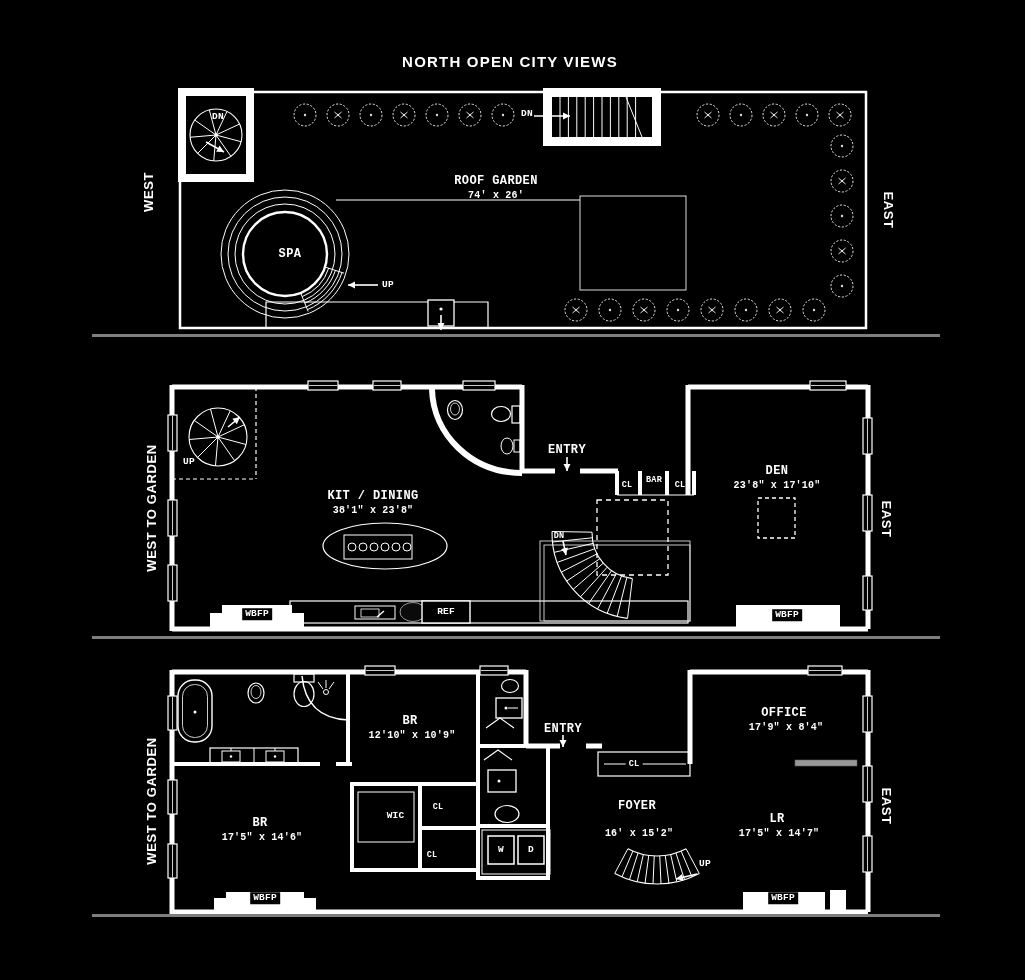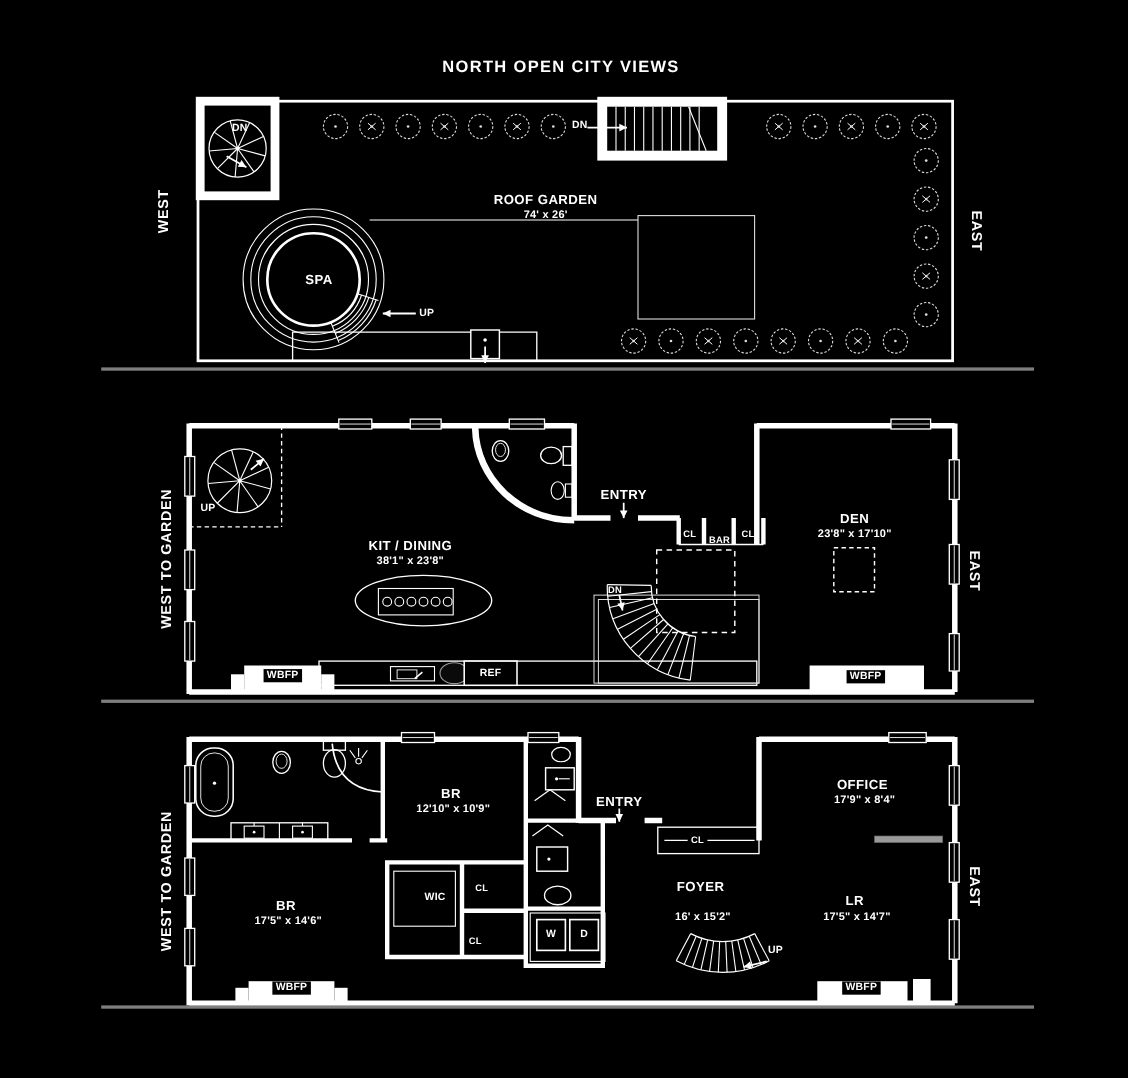--- a/index.html
+++ b/index.html
@@ -1,21 +1,21 @@
 <!DOCTYPE html>
 <html><head>
 <meta charset="utf-8">
 <style>
   html,body{margin:0;padding:0;background:#000;}
   .canvas{position:relative;width:940px;height:980px;background:#000;overflow:hidden;
           font-family:"Liberation Sans",sans-serif;color:#fff;}
   .plan{position:absolute;}
   .plan svg{position:absolute;left:0;top:0;overflow:visible;}
   .lbl{position:absolute;transform:translate(-50%,-50%);color:#fff;font-weight:bold;
-       white-space:nowrap;text-align:center;line-height:1;}
+       white-space:nowrap;text-align:center;line-height:1;font-family:Liberation Mono, monospace;}
   .s8{font-size:8.5px;letter-spacing:.2px}
   .s9{font-size:9.5px;letter-spacing:.2px}
   .s10{font-size:10px;letter-spacing:.2px}
   .s11{font-size:12px;letter-spacing:.4px}
   .tag{background:#000;padding:1px 3px;}
   .title{position:absolute;left:510px;top:61px;transform:translate(-50%,-50%);
          font-size:15px;font-weight:bold;letter-spacing:1.2px;}
   .side{position:absolute;font-size:13px;font-weight:bold;letter-spacing:.6px;
         transform:translate(-50%,-50%) rotate(-90deg);white-space:nowrap;}
   .side.cw{transform:translate(-50%,-50%) rotate(90deg);}
@@ -283,21 +283,21 @@
           <polygon points="396,172 391.110987929613,165.8887349120162 397.95560482815483,164.4220312909001" fill="#fff"></polygon>
         </g>
     </svg>
     <div class="lbl s9" style="left:19px;top:79px;">UP</div>
     <div class="lbl s11" style="left:203px;top:113px;">KIT / DINING</div>
     <div class="lbl s10" style="left:203px;top:128px;">38'1" x 23'8"</div>
     <div class="lbl s11" style="left:397px;top:67px;">ENTRY</div>
     <div class="lbl s11" style="left:607px;top:88px;">DEN</div>
     <div class="lbl s10" style="left:607px;top:103px;">23'8" x 17'10"</div>
     <div class="lbl s8" style="left:457px;top:102px;">CL</div>
-    <div class="lbl s8" style="left:484px;top:108px;">BAR</div>
+    <div class="lbl s8" style="left:484px;top:97px;">BAR</div>
     <div class="lbl s8" style="left:510px;top:102px;">CL</div>
     <div class="lbl s8" style="left:389px;top:153px;">DN</div>
     <div class="lbl s9" style="left:276px;top:229px;">REF</div>
     <div class="lbl s9 tag" style="left:87px;top:231px;">WBFP</div>
     <div class="lbl s9 tag" style="left:617px;top:232px;">WBFP</div>
   </div>
 
   <div class="plan" id="plan-lower" style="left:170px;top:668px;width:700px;height:250px;">
     <svg width="700" height="250">
       <path d="M2 4 H356 M520 4 H698 M356 2 V80 M356 78 H390 M416 78 H432 M520 2 V96 M2 2 V246 M2 244 H698 M698 2 V244" fill="none" stroke="#fff" stroke-width="5"></path>

